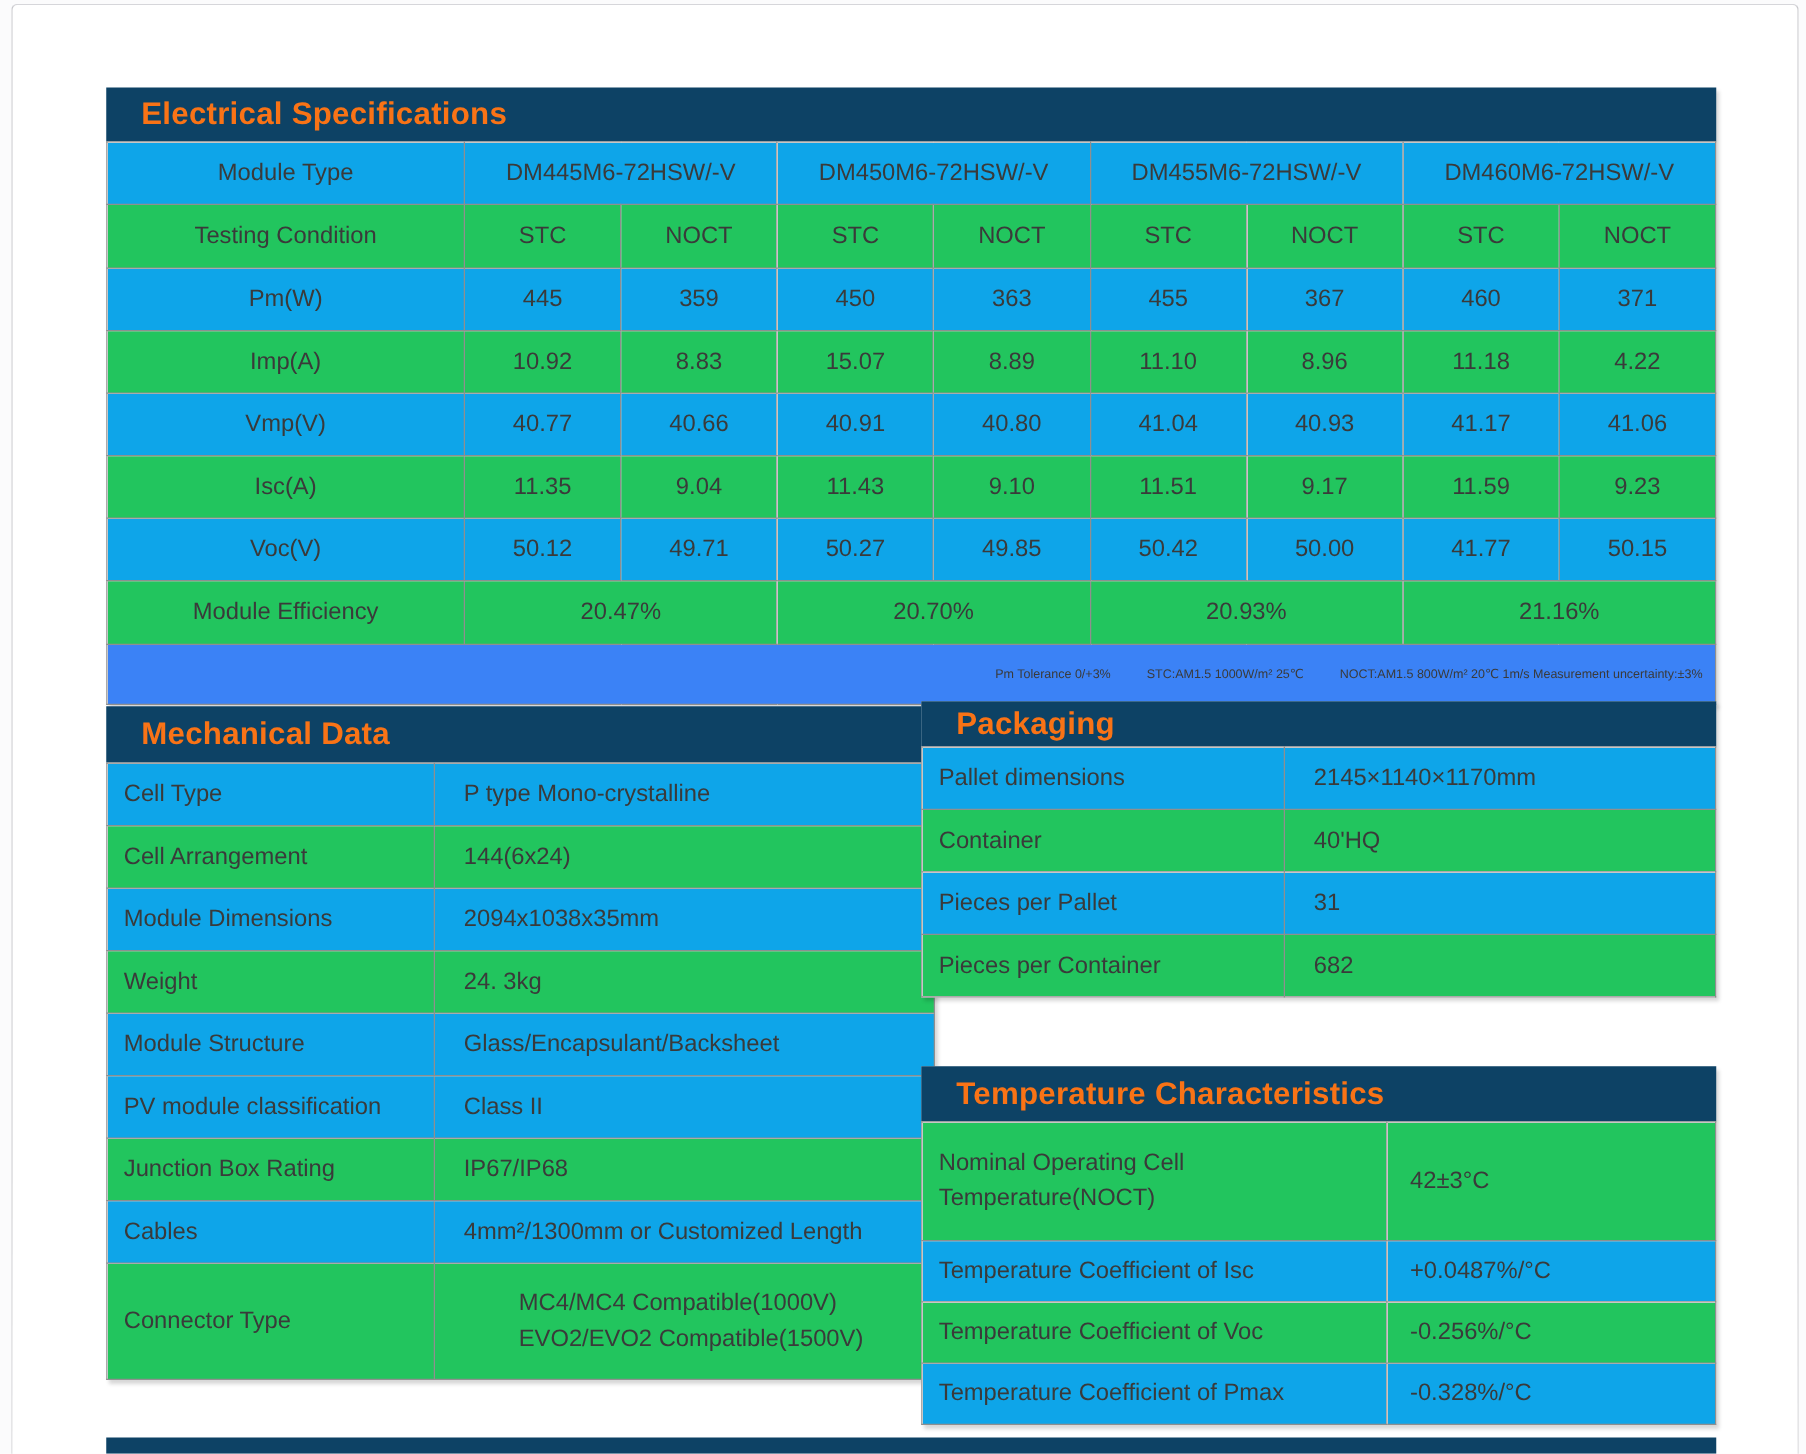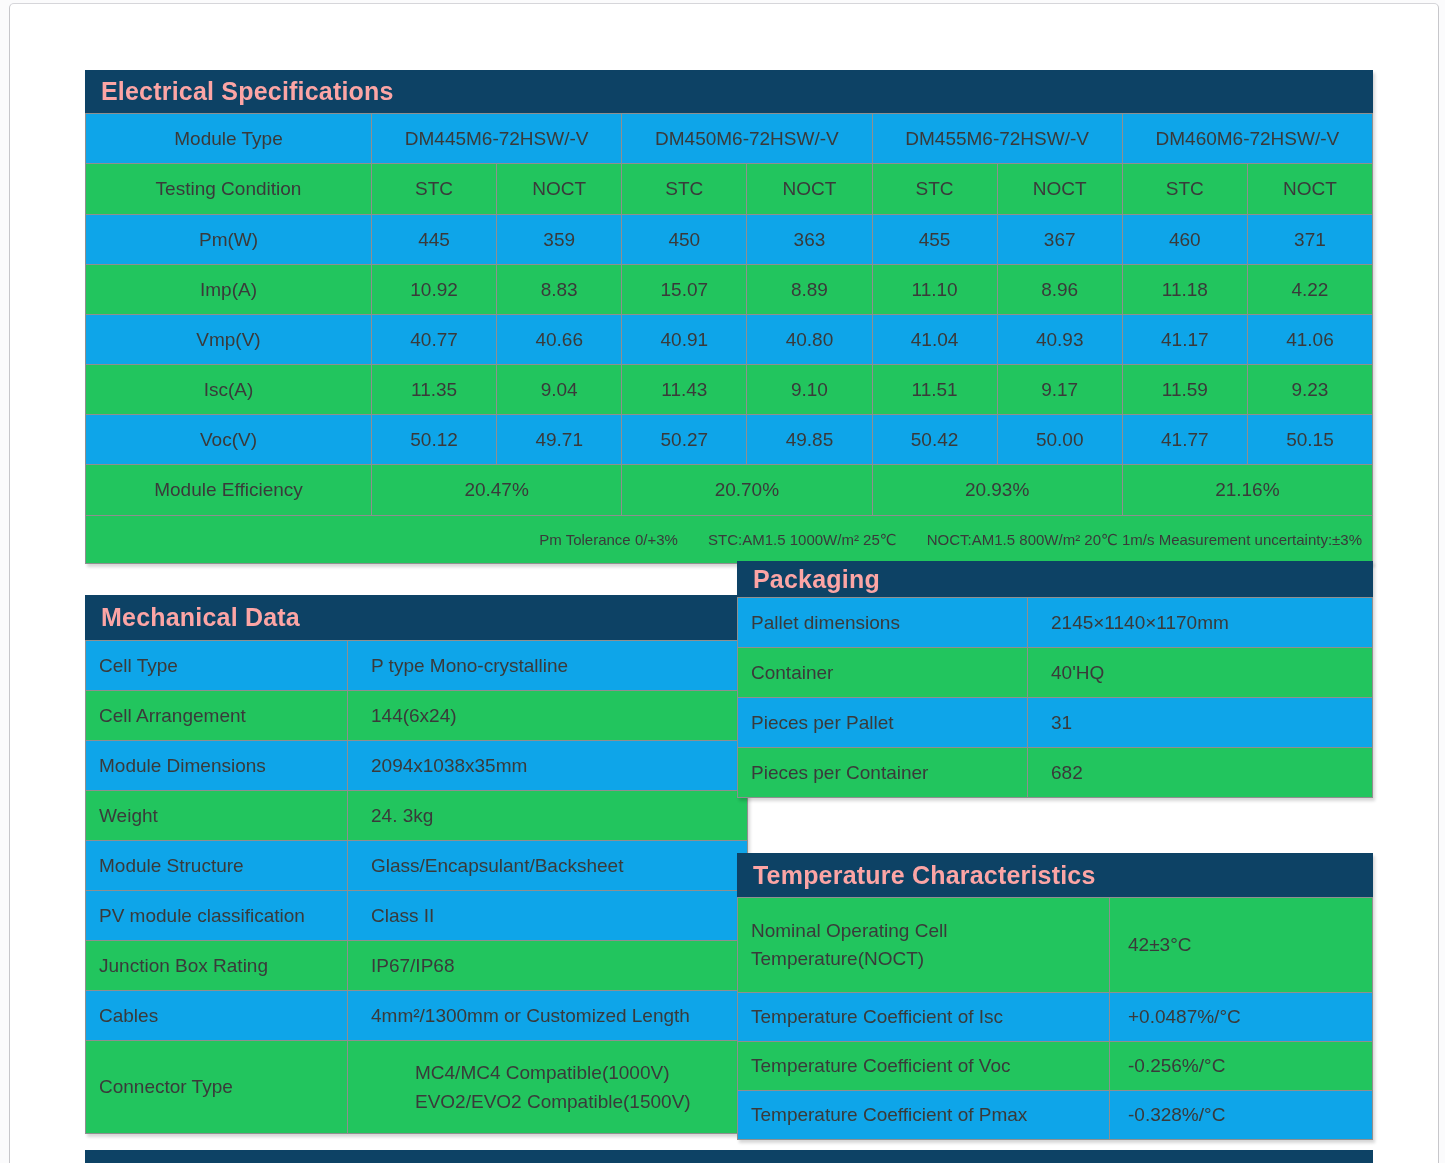--- a/index.html
+++ b/index.html
@@ -13,44 +13,44 @@
     position:absolute;left:9px;top:3px;width:1428px;height:1160px;
     background:#ffffff;
     border-left:1px solid #c7c7cb;border-right:1px solid #c7c7cb;border-top:1px solid #d6d6da;
     border-radius:5px 5px 0 0;
   }
   .panel{
     position:absolute;background:#ffffff;
     box-shadow:2px 3px 3px rgba(0,0,0,0.16);
   }
   .panel-header{
-    background:#0d4265;color:#fca5a5;font-weight:bold;
-    display:flex;align-items:center;padding-left:16px;
+    background:#0d4265;color:#f97316;font-weight:bold;
+    display:flex;align-items:center;padding-left:28px;
     font-size:25px;letter-spacing:0.2px;
   }
   table{border-collapse:collapse;width:100%;table-layout:fixed;}
   td{border:1px solid #8f8f8f;font-size:19px;vertical-align:middle;overflow:hidden;}
   tr.gray td{background:#0ea5e9;}
   tr.white td{background:#22c55e;}
 
   
   #elec{left:85px;top:70px;width:1288px;}
   #elec .panel-header{height:43px;}
   #elec td{height:47px;text-align:center;}
   #elec tr.r-test td, #elec tr.r-eff td{height:48px;}
   #elec td.footnote{
-    text-align:right;padding-right:10px;font-size:15px;background:#22c55e;height:45px;
+    text-align:right;padding-right:10px;font-size:10px;background:#3b82f6;height:45px;
   }
   #elec td.footnote .seg{margin-left:26px;white-space:nowrap;}
 
   
   .spec td.lab{text-align:left;padding-left:13px;}
   .spec td.val{text-align:left;padding-left:23px;}
 
-  #mech{left:85px;top:595px;width:663px;}
+  #mech{left:85px;top:565px;width:663px;}
   #mech .panel-header{height:45px;}
   #mech td{height:47px;}
   #mech tr.r-connector td{height:90px;}
   #mech .vline{line-height:1.55;margin-left:44px;}
 
   #pack{left:737px;top:561px;width:636px;}
   #pack .panel-header{height:36px;}
   #pack td{height:47px;}
 
   #temp{left:737px;top:853px;width:636px;}

